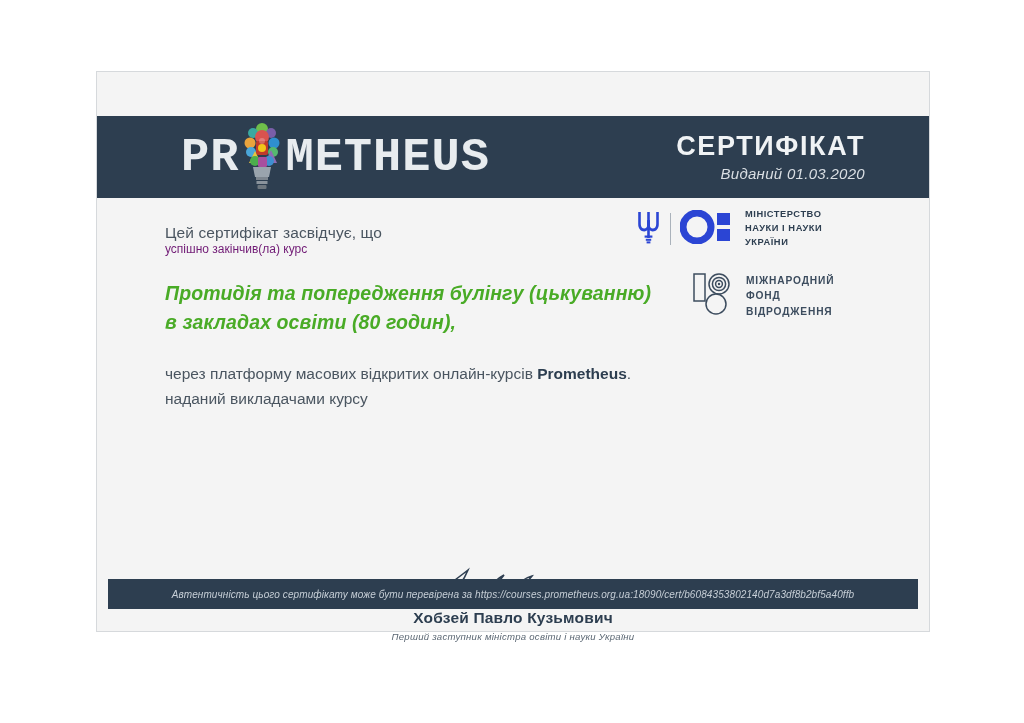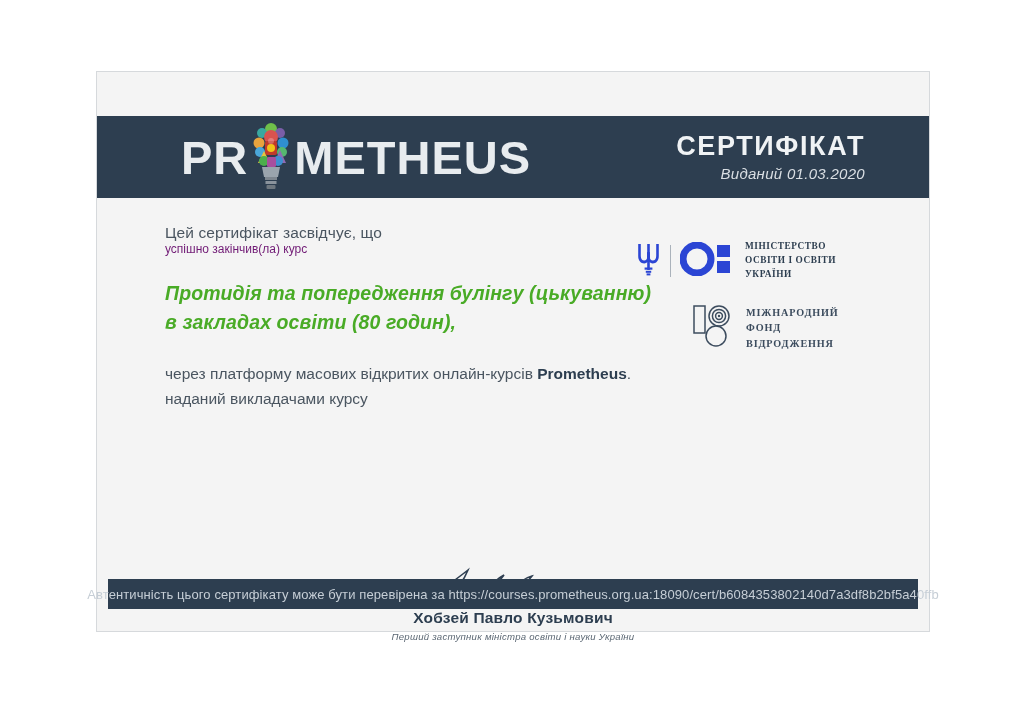--- a/index.html
+++ b/index.html
@@ -39,21 +39,21 @@
     align-items: center;
     justify-content: space-between;
   }
   .brand-logo {
     display: flex;
     align-items: center;
     margin-left: 84px;
     height: 100%;
   }
   .brand-text {
-    font-family: Liberation Sans, sans-serif;
+    font-family: Liberation Mono, monospace;
     font-weight: bold;
     font-size: 47px;
     letter-spacing: 1px;
     color: #e8ecef;
     line-height: 1;
     display: flex;
     align-items: center;
   }
   .bulb-wrap {
     display: inline-block;
@@ -132,23 +132,22 @@
     font-size: 15.5px;
     color: #4a5560;
     line-height: 1.62;
   }
   .granted b { color: #2d3e50; font-weight: bold; }
 
   
   .logos {
     position: absolute;
     right: 48px;
-    top: 42px;
+    top: 10px;
     width: 245px;
-    font-family: Liberation Serif, serif;
   }
   .mon-logo {
     display: flex;
     align-items: center;
     gap: 9px;
   }
   .mon-text {
     font-size: 9.3px;
     font-weight: bold;
     color: #2d3e50;
@@ -207,24 +206,25 @@
     left: 11px;
     right: 11px;
     bottom: 22px;
     height: 30px;
     background: #2d3e50;
     display: flex;
     align-items: center;
     justify-content: center;
   }
   .footer-text {
-    font-size: 13px;
+    font-size: 10px;
     color: #c6ced6;
     letter-spacing: 0.1px;
     white-space: nowrap;
+    font-style: italic;
   }
 </style>
 </head>
 <body>
 
 <div class="certificate-card">
 
   <div class="cert-header">
 
     <div class="brand-logo">
@@ -299,21 +299,21 @@
         <span style="display:inline-block;width:1px;height:32px;background:#aab2bb;"></span>
         <span>
           <svg width="56" height="34" viewBox="0 0 56 34">
             <circle cx="17" cy="17" r="14" fill="none" stroke="#2b45d4" stroke-width="7"></circle>
             <rect x="37" y="3" width="13" height="12" fill="#2b45d4"></rect>
             <rect x="37" y="19" width="13" height="12" fill="#2b45d4"></rect>
           </svg>
         </span>
         <div class="mon-text">
           <div>МІНІСТЕРСТВО</div>
-          <div>ОСВІТИ І ОСВІТИ</div>
+          <div>НАУКИ І НАУКИ</div>
           <div>УКРАЇНИ</div>
         </div>
       </div>
 
       <div class="mfv-logo">
         <span>
           <svg width="44" height="44" viewBox="0 0 44 44">
             <rect x="2" y="2" width="11" height="27" fill="none" stroke="#3c4c5e" stroke-width="1.5"></rect>
             <circle cx="27" cy="12" r="10" fill="none" stroke="#3c4c5e" stroke-width="1.5"></circle>
             <circle cx="27" cy="12" r="6.6" fill="none" stroke="#3c4c5e" stroke-width="1.5"></circle>

